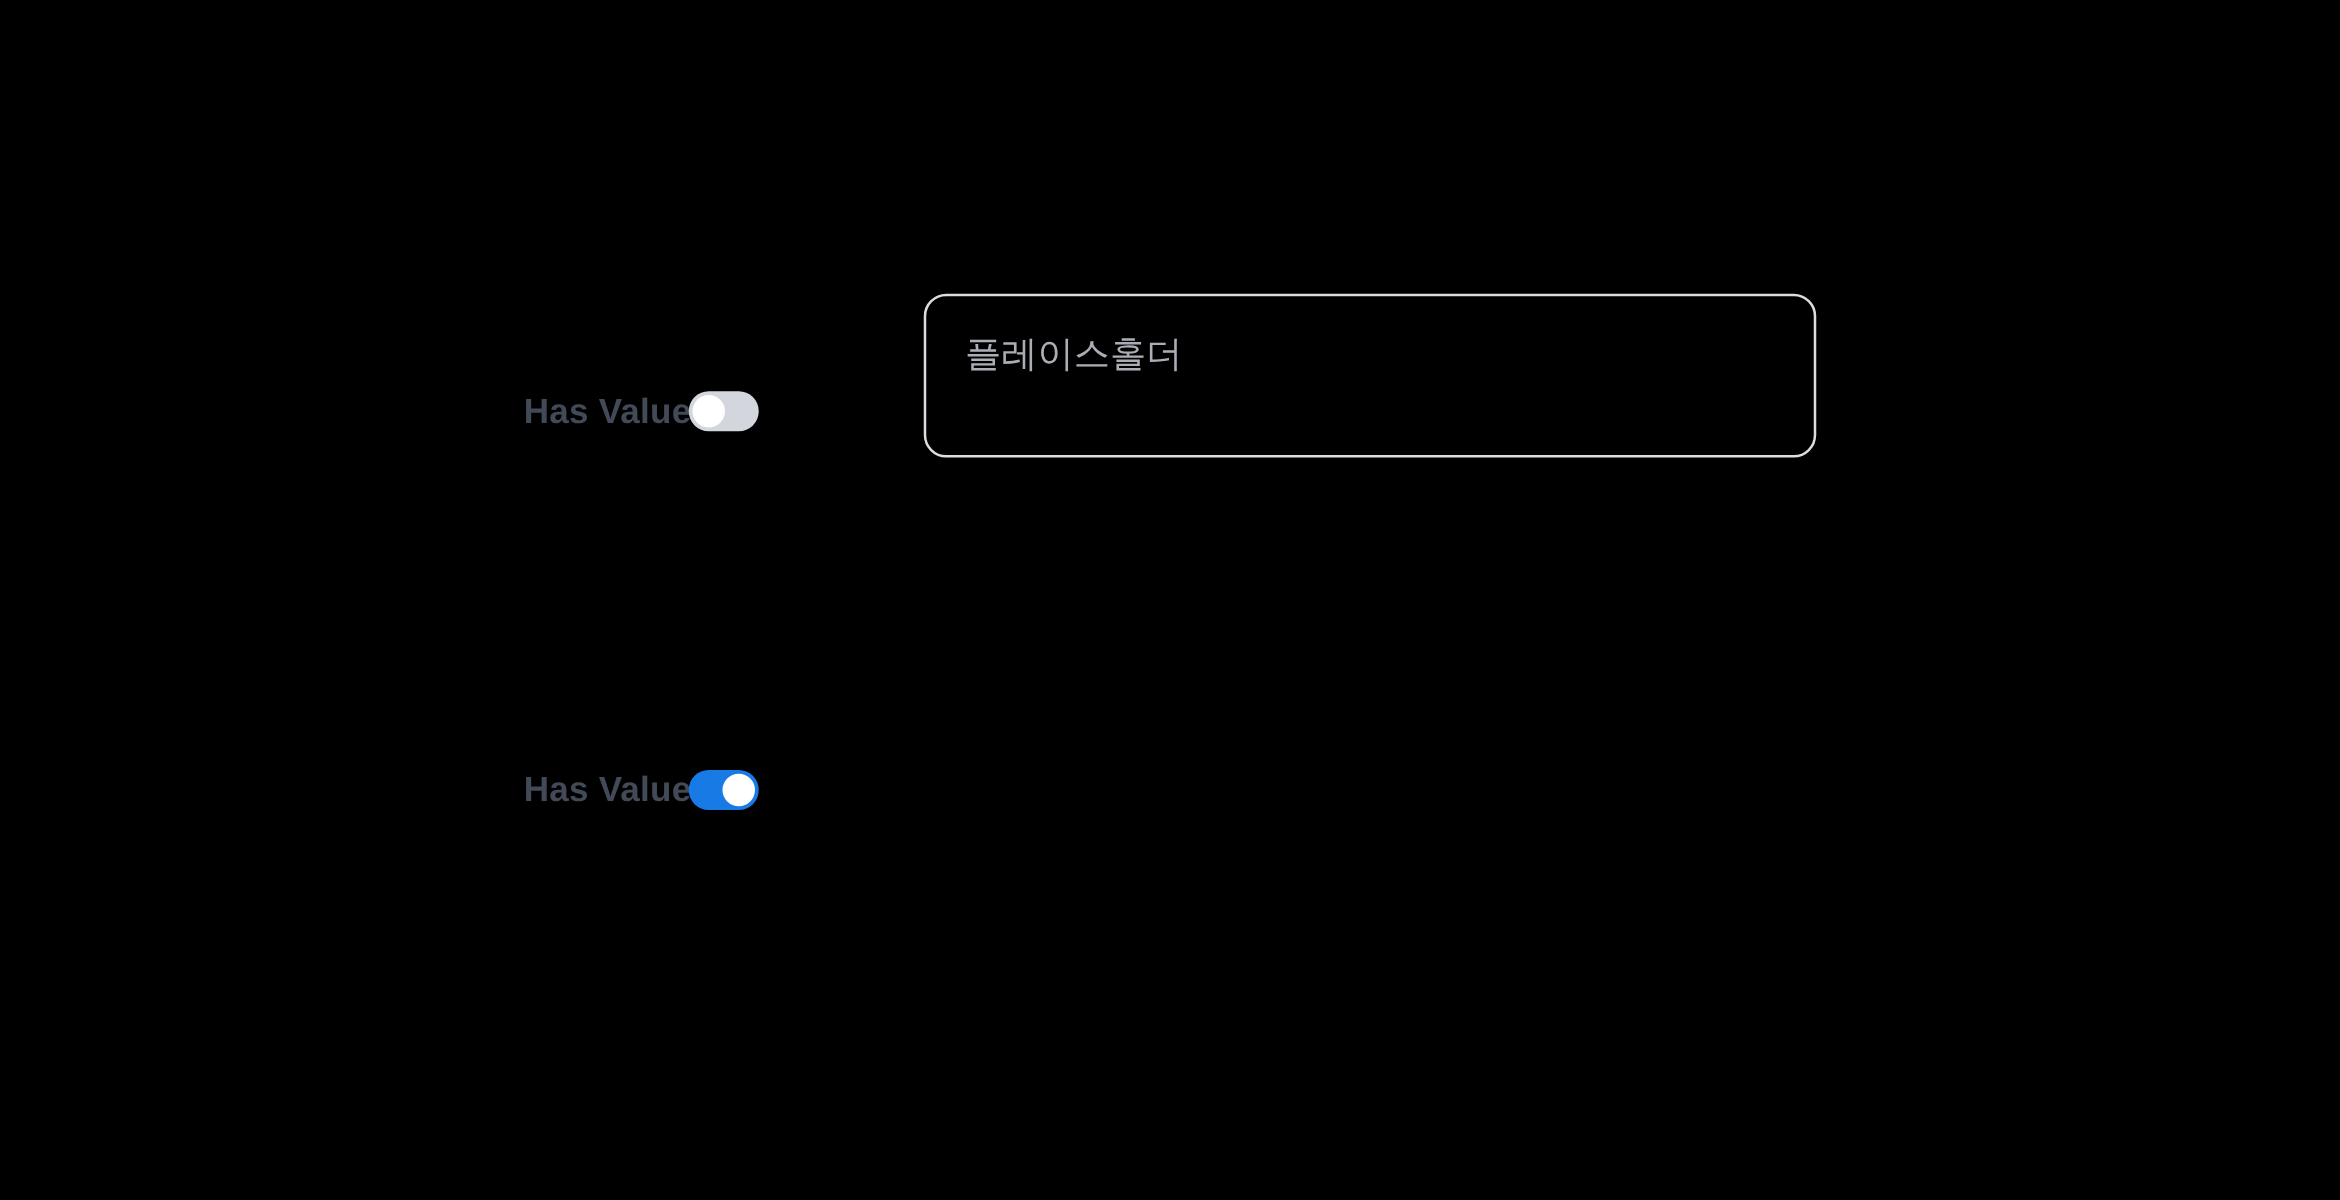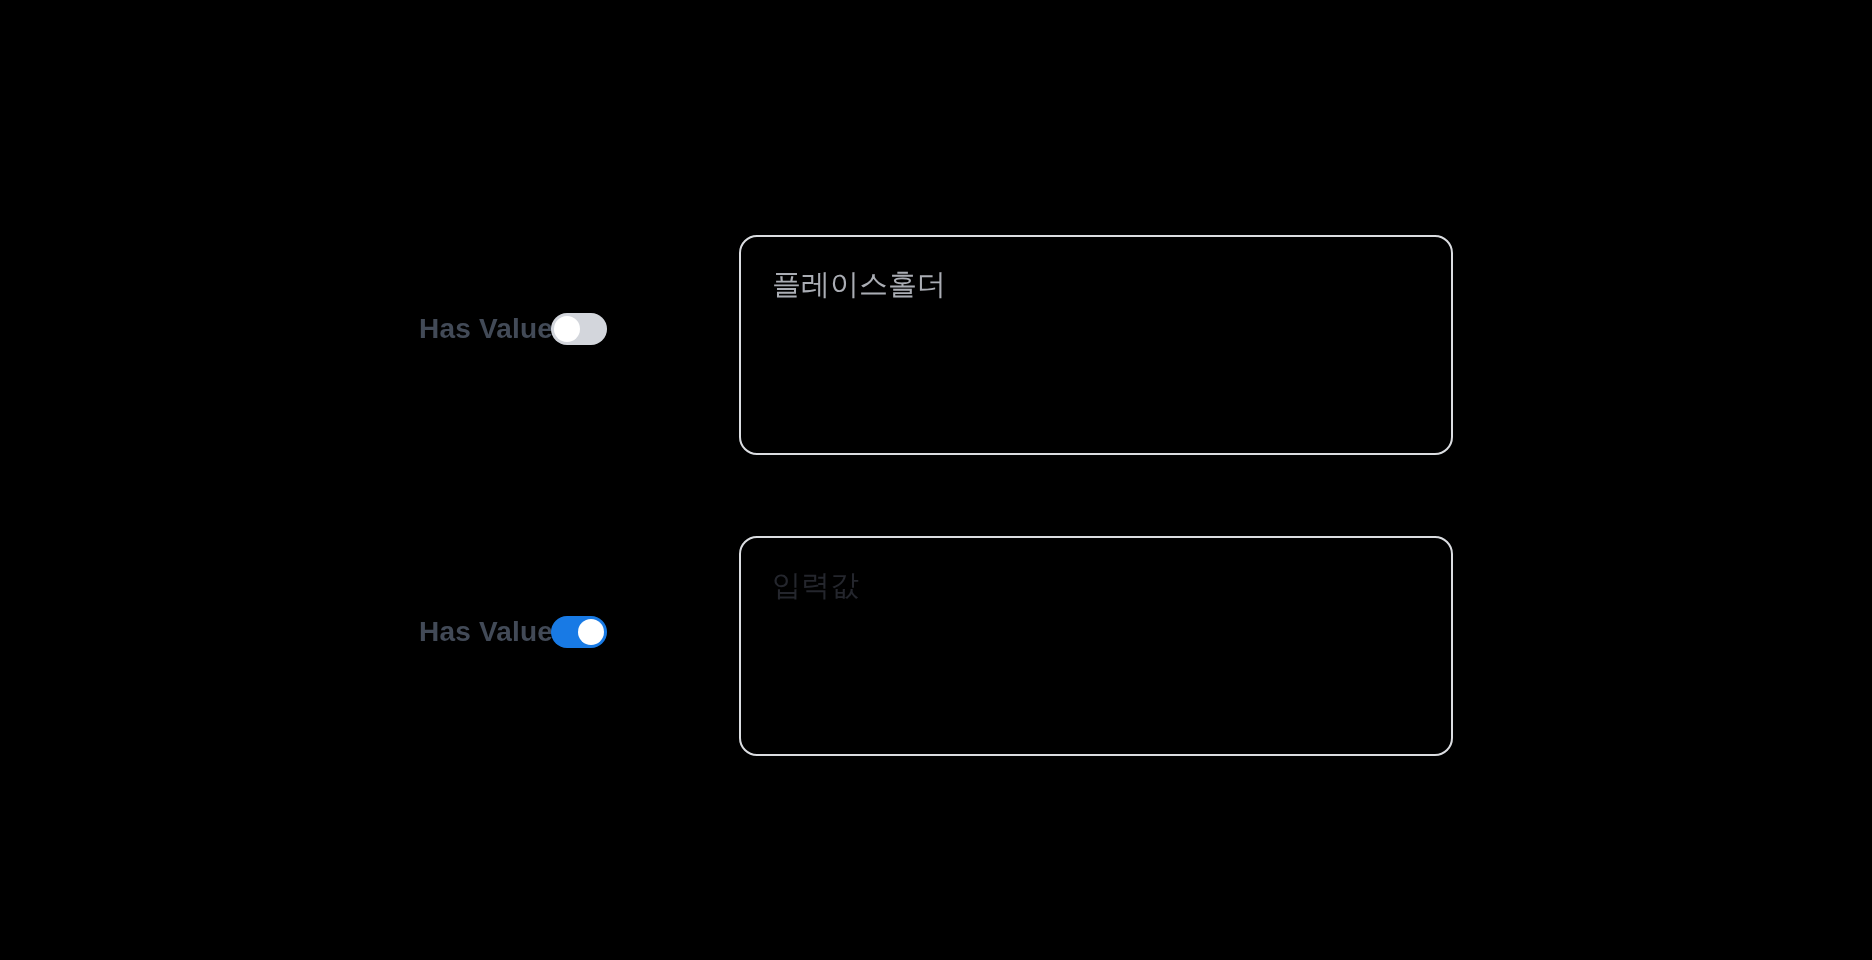--- a/index.html
+++ b/index.html
@@ -55,21 +55,21 @@
     top: 3px; left: 3px;
     width: 26px; height: 26px;
     border-radius: 50%;
     background: var(--toggle-knob);
   }
   .toggle[data-state="on"] .knob { left: auto; right: 3px; }
 
   .textarea-box {
     position: absolute;
     left: 739px;
-    width: 714px; height: 220px;
+    width: 714px; height: 131px;
     background: transparent;
     border: 2px solid var(--box-border);
     border-radius: 18px;
     padding: 29px 31px;
     font-family: "Liberation Sans", "DejaVu Sans", sans-serif;
     font-size: 29px;
     line-height: 36px;
     resize: none;
     outline: none;
     display: block;
@@ -93,15 +93,14 @@
   </button>
 
   <textarea class="textarea-box box-1" placeholder="플레이스홀더" style=""></textarea>
 
   <span class="field-label label-2">Has Value</span>
 
   <button class="toggle toggle-2" data-state="on">
     <span class="knob"></span>
   </button>
 
-  <textarea class="textarea-box box-2" style="">입력값</textarea>
 
 </div>
 
 </body></html>

